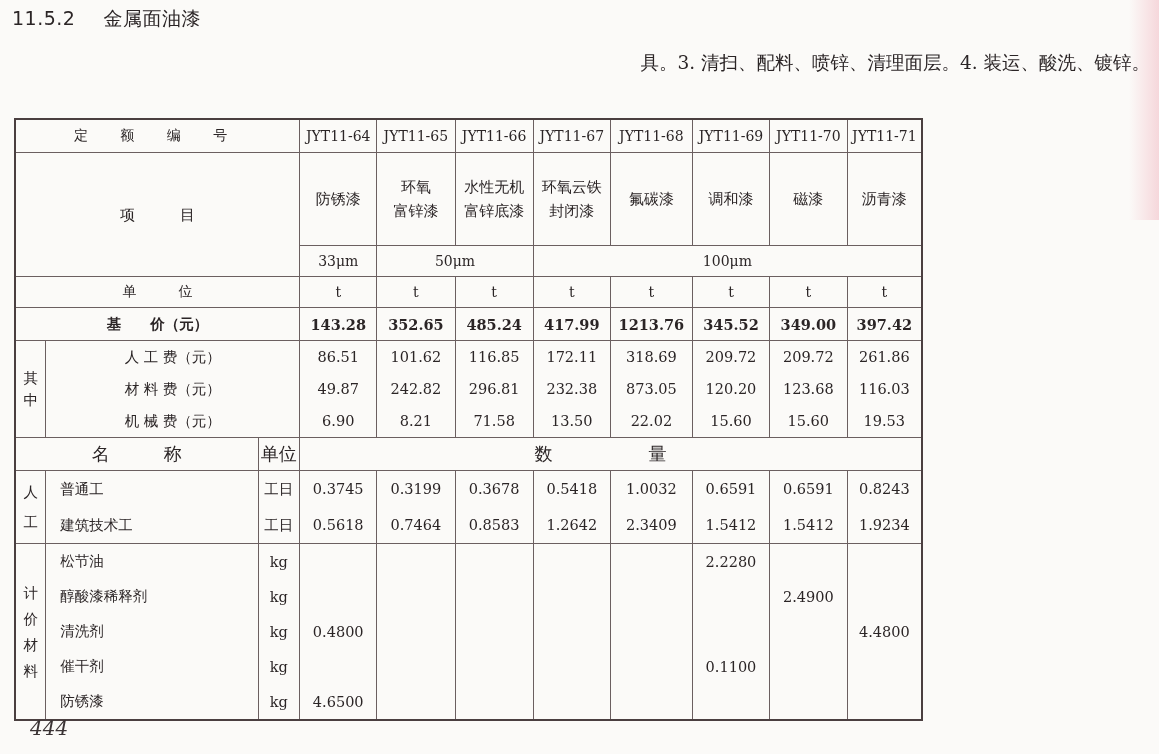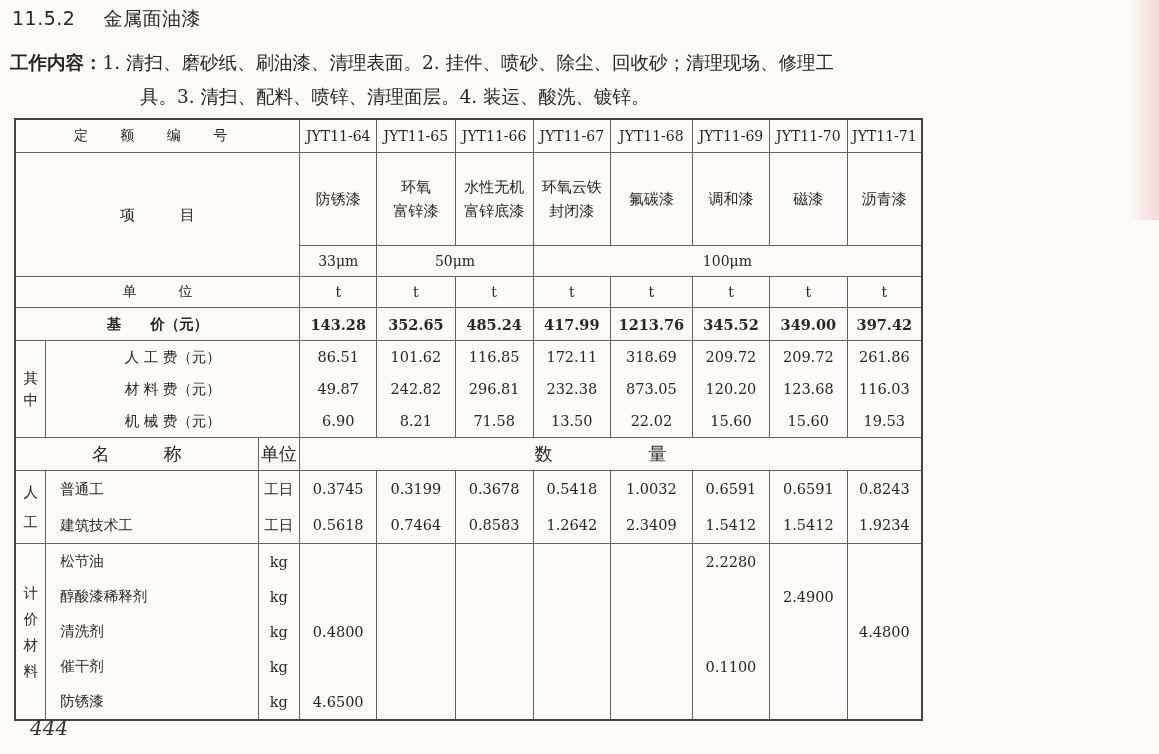--- a/index.html
+++ b/index.html
@@ -18,21 +18,21 @@
     position: absolute; left: 12px; top: 6px;
     font-family: "DejaVu Sans", "Liberation Sans", sans-serif;
     font-size: 19px; color: #2b2526; letter-spacing: 0.5px;
   }
   .section-title .num { margin-right: 28px; }
   .work {
     position: absolute; left: 10px; top: 46px; width: 1140px;
     font-size: 18.5px; line-height: 34px; color: #2b2526;
   }
   .work .label { font-family: "DejaVu Sans", "Liberation Sans", sans-serif; font-weight: bold; }
-  .work .line2 { padding-left: 130px; }
+  .work .line2 { padding-left: 130px; text-align: right; }
 
   table.quota {
     position: absolute; left: 14px; top: 118px;
     border-collapse: collapse;
     width: 909px;
     font-size: 14px;
     border-top: 2px solid #4a3f40;
     border-bottom: 2px solid #4a3f40;
     border-left: 2px solid #4a3f40;
     border-right: 2px solid #4a3f40;
@@ -65,21 +65,20 @@
 </head>
 <body>
 
 <div class="edge"></div>
 
 <div class="section-title">
   <span class="num">11.5.2</span><span>金属面油漆</span>
 </div>
 
 <div class="work">
-  <div><span class="label">工作内容：</span><span>1. 清扫、磨砂纸、刷油漆、清理表面。2. 挂件、喷砂、除尘、回收砂；清理现场、修理工</span></div>
   <div class="line2">具。3. 清扫、配料、喷锌、清理面层。4. 装运、酸洗、镀锌。</div>
 </div>
 
 <table class="quota">
   <colgroup>
     <col style="width:38px">
       <col style="width:312px">
       <col style="width:56px">
     <col style="width:90px">
       <col style="width:92px">

